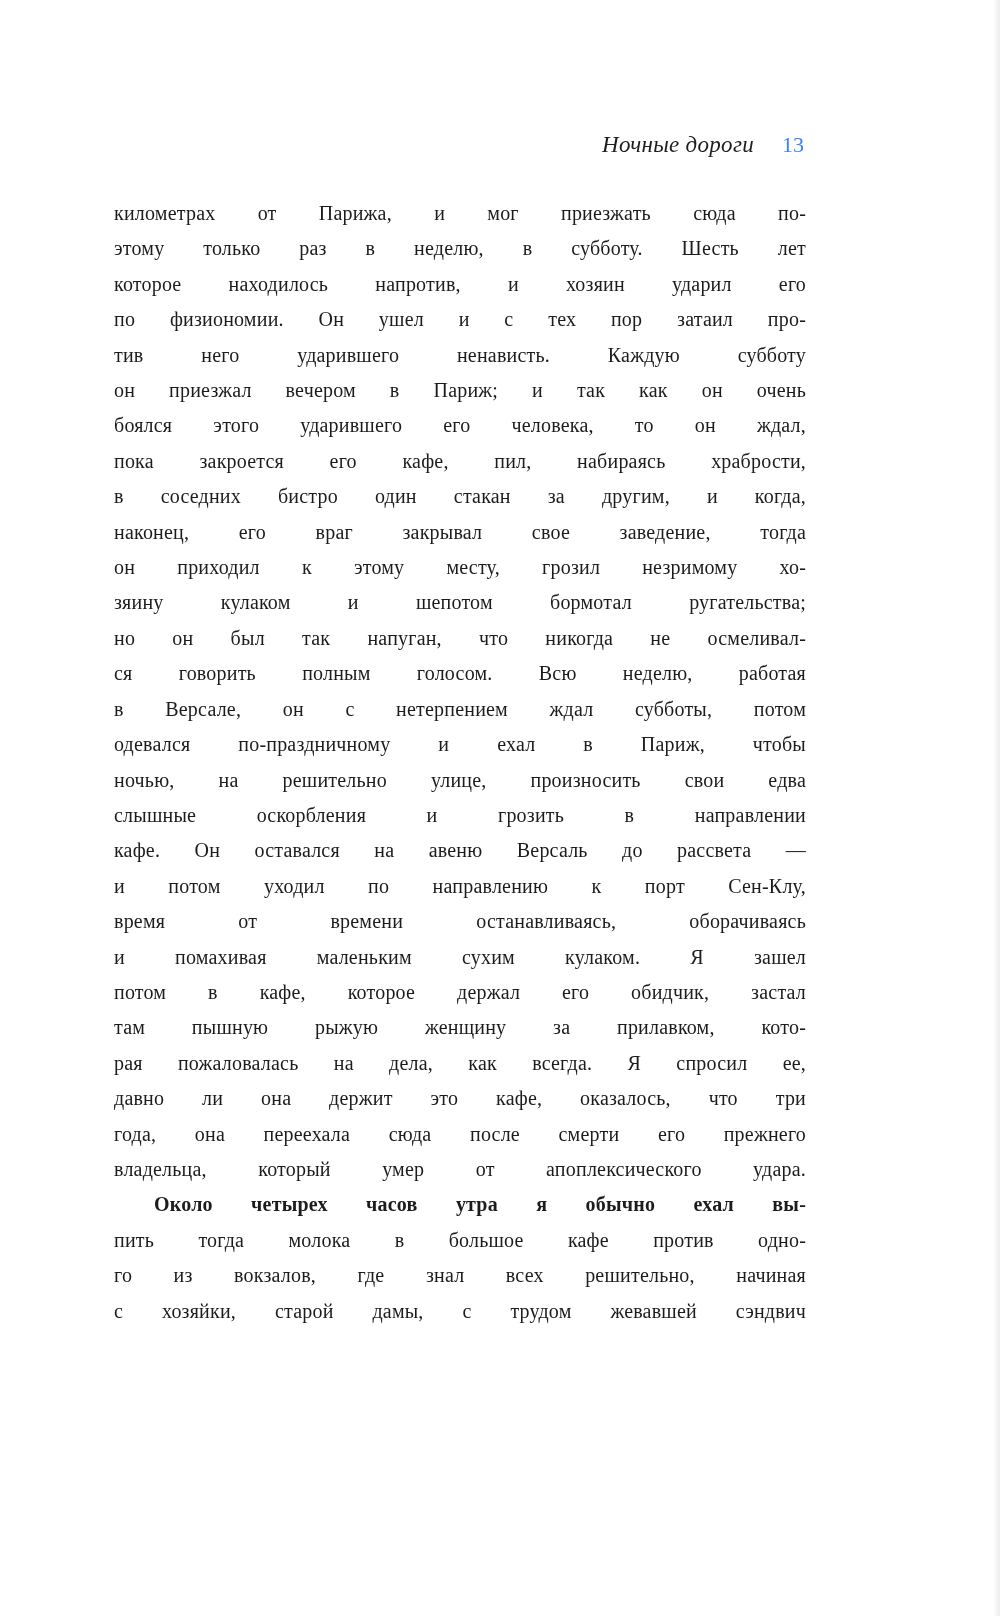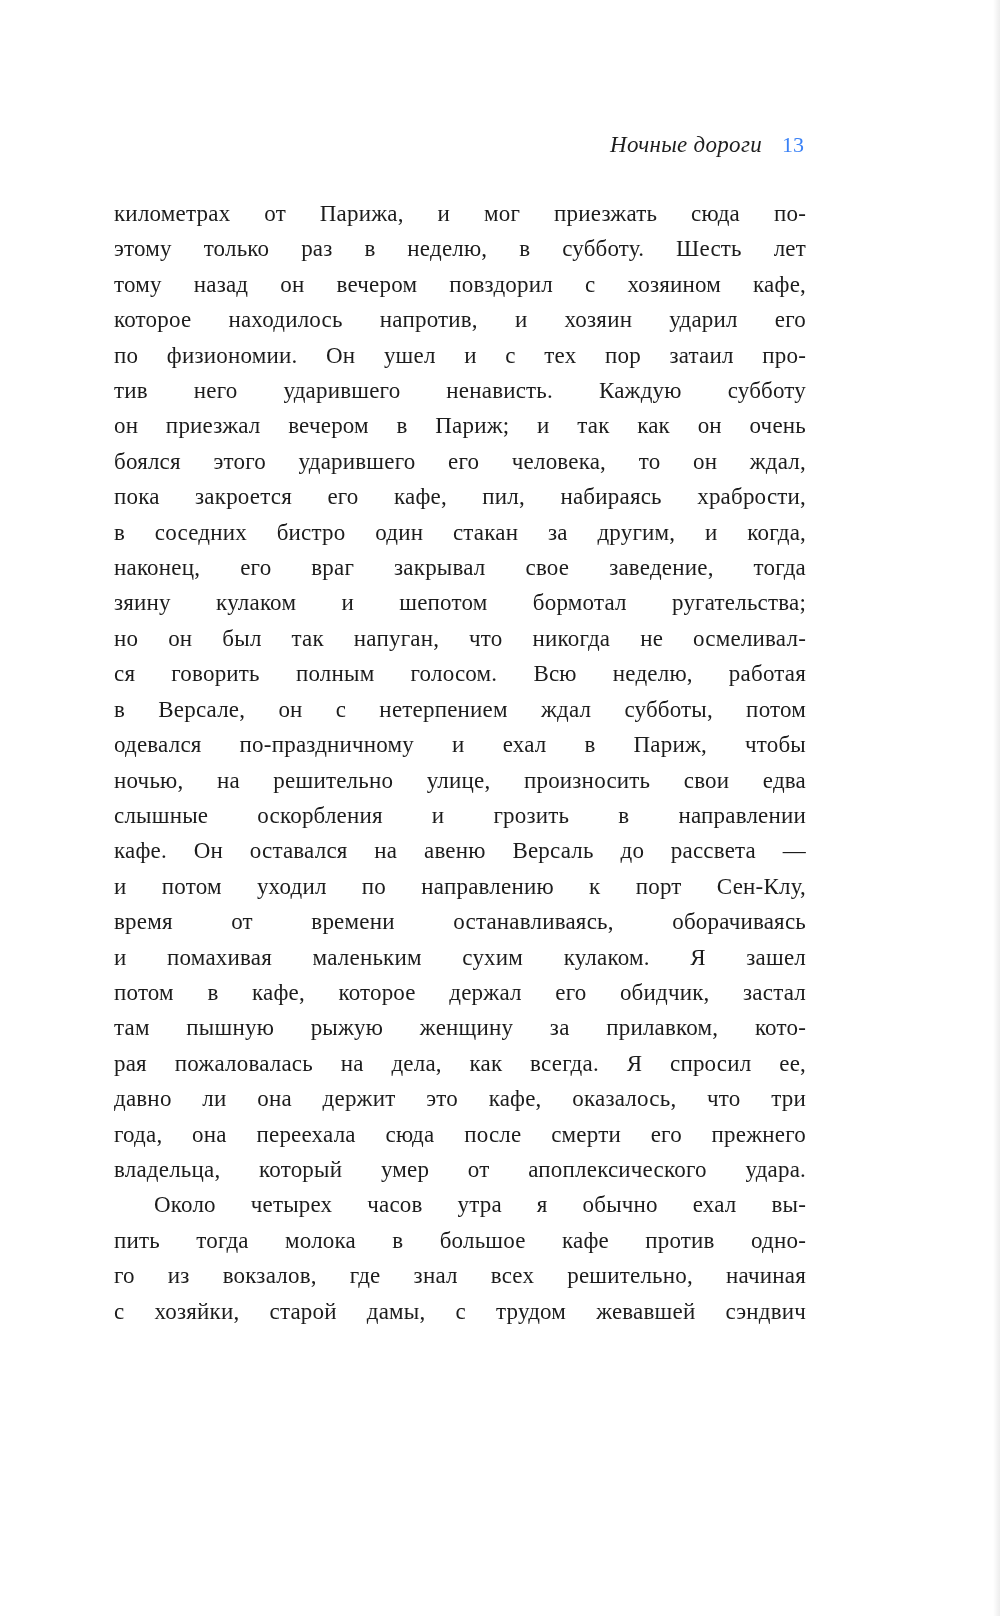--- a/index.html
+++ b/index.html
@@ -25,70 +25,71 @@
   .content {
     position: absolute;
     left: 114px;
     top: 132px;
     width: 692px;
   }
   .running-header {
     display: flex;
     justify-content: flex-end;
     align-items: baseline;
-    gap: 20px;
+    gap: 28px;
     margin-bottom: 38px;
     padding-right: 2px;
   }
   .running-title {
     font-style: italic;
     font-size: 23px;
     letter-spacing: 0.3px;
     color: #1e1e1e;
   }
   .page-number {
     font-size: 22px;
     color: #3b82f6;
   }
   .body-text .line {
-    font-size: 23px;
+    font-size: 20px;
     line-height: 35.4px;
     text-align: justify;
     text-align-last: justify;
     letter-spacing: 0.2px;
     color: #1c1c1c;
     white-space: normal;
   }
   .body-text .line.indent {
     text-indent: 40px;
+    font-weight: bold;
   }
 </style>
 </head>
 <body>
 
 <div class="page">
   <div class="content">
 
     <div class="running-header">
       <span class="running-title">Ночные дороги</span>
       <span class="page-number">13</span>
     </div>
 
     <div class="body-text">
       <div class="line">километрах от Парижа, и мог приезжать сюда по-</div>
       <div class="line">этому только раз в неделю, в субботу. Шесть лет</div>
-      <div class="line">тому назад он вечером повздорил с хозяином кафе,</div>
       <div class="line">которое находилось напротив, и хозяин ударил его</div>
       <div class="line">по физиономии. Он ушел и с тех пор затаил про-</div>
       <div class="line">тив него ударившего ненависть. Каждую субботу</div>
       <div class="line">он приезжал вечером в Париж; и так как он очень</div>
       <div class="line">боялся этого ударившего его человека, то он ждал,</div>
       <div class="line">пока закроется его кафе, пил, набираясь храбрости,</div>
       <div class="line">в соседних бистро один стакан за другим, и когда,</div>
       <div class="line">наконец, его враг закрывал свое заведение, тогда</div>
+      <div class="line">он приходил к этому месту, грозил незримому хо-</div>
       <div class="line">зяину кулаком и шепотом бормотал ругательства;</div>
       <div class="line">но он был так напуган, что никогда не осмеливал-</div>
       <div class="line">ся говорить полным голосом. Всю неделю, работая</div>
       <div class="line">в Версале, он с нетерпением ждал субботы, потом</div>
       <div class="line">одевался по-праздничному и ехал в Париж, чтобы</div>
       <div class="line">ночью, на решительно улице, произносить свои едва</div>
       <div class="line">слышные оскорбления и грозить в направлении</div>
       <div class="line">кафе. Он оставался на авеню Версаль до рассвета —</div>
       <div class="line">и потом уходил по направлению к порт Сен-Клу,</div>
       <div class="line">время от времени останавливаясь, оборачиваясь</div>

